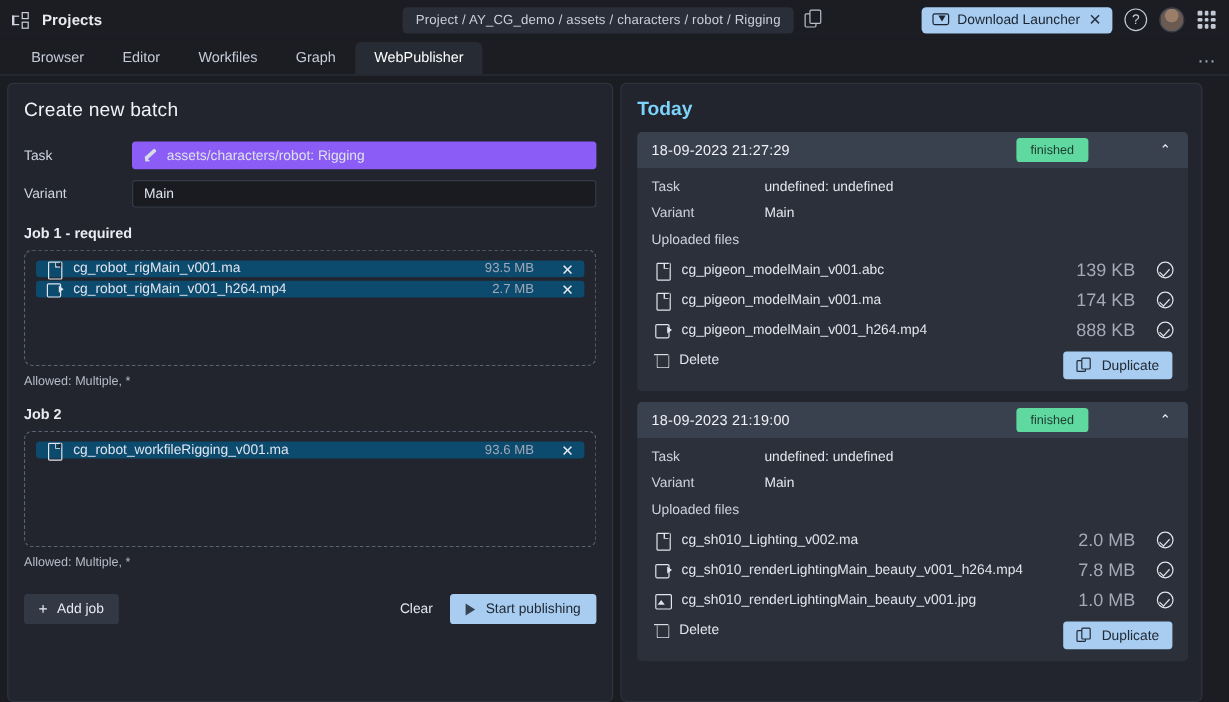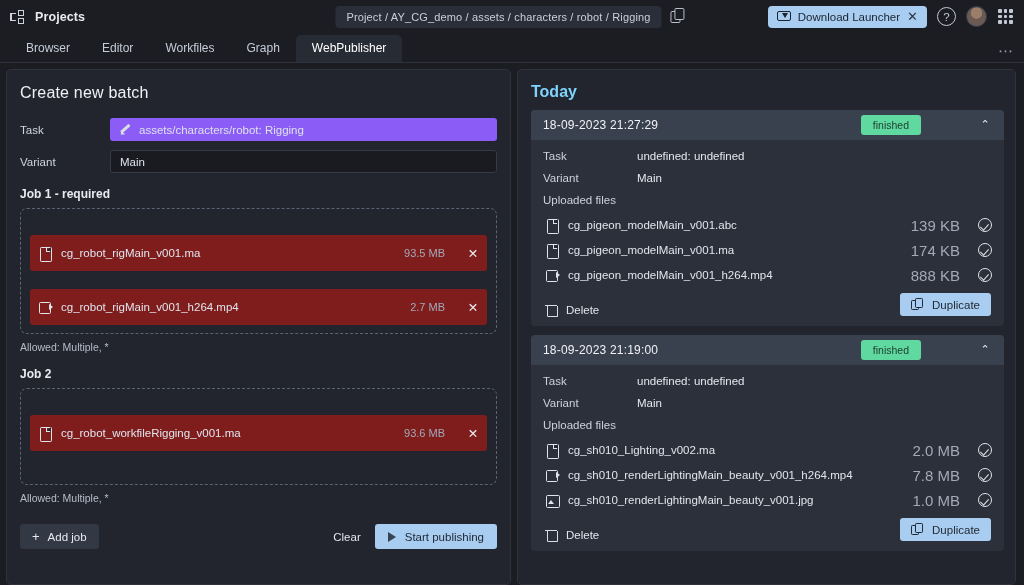--- a/index.html
+++ b/index.html
@@ -106,21 +106,21 @@
   .tab-dots {
     margin-left: auto; color: #9aa2b1; font-size: 15px;
     letter-spacing: 1px; padding-bottom: 2px; cursor: pointer;
   }
 
   
   .body {
     display: flex; gap: 0;
     height: calc(585px - 33px - 30px);
     background: #1b1d23;
-    padding: 6px 8px 0 6px;
+    padding: 6px 22px 0 6px;
   }
 
   
   .left-panel {
     width: 505px; flex: none;
     background: #22252d;
     border: 1px solid #2e333e;
     border-radius: 5px;
     padding: 14px 13px 0 13px;
     overflow: hidden;
@@ -153,27 +153,27 @@
 
   .job-title { font-size: 12px; font-weight: bold; color: #e8ebf1; margin: 14px 0 7px 0; }
 
   .dropzone {
     border: 1.3px dashed #5b6374;
     border-radius: 7px;
     padding: 8px 9px;
     min-height: 97px;
   }
   .file-row {
-    background: #7f1d1d;
+    background: #0c4a6e;
     border-radius: 3px;
-    height: 36px;
+    height: 14px;
     display: flex; align-items: center;
     padding: 0 8px 0 9px;
     margin-bottom: 3px;
-    font-size: 11.5px; color: #dfe4ed; margin-top: 18px;
+    font-size: 11.5px; color: #dfe4ed;
   }
   .file-row:last-child { margin-bottom: 0; }
   .file-name { flex: 1; white-space: nowrap; overflow: hidden; text-overflow: ellipsis; }
   .file-size { color: #a2a9b7; font-size: 11px; margin-right: 22px; }
   .file-x { color: #e7eaf0; font-size: 12.5px; cursor: pointer; width: 12px; text-align: center; }
 
   
   .fico { width: 13px; height: 14px; flex: none; margin-right: 9px; position: relative; }
   .fico.doc::before {
     content: ''; position: absolute; left: 1px; top: 0.5px;
@@ -289,21 +289,21 @@
     width: 14px; height: 14px; border: 1.4px solid #dfe3ea; border-radius: 50%;
     position: relative; flex: none;
   }
   .check-ico::after {
     content: ''; position: absolute; left: 3.2px; top: 2.6px;
     width: 4px; height: 7px; border: solid #dfe3ea;
     border-width: 0 1.5px 1.5px 0; transform: rotate(42deg);
   }
 
   .card-actions {
-    display: flex; align-items: flex-end;
+    display: flex; align-items: flex-start;
     margin-top: 7px; padding: 0 1px 2px 2px;
   }
   .delete-btn {
     display: flex; align-items: center; gap: 9px;
     font-size: 11.5px; color: #e2e6ee; cursor: pointer;
   }
   .trash { width: 12px; height: 13px; position: relative; flex: none; }
   .trash::before {
     content: ''; position: absolute; left: 1.5px; top: 3px;
     width: 9px; height: 10px; border: 1.3px solid #d9dee6;

